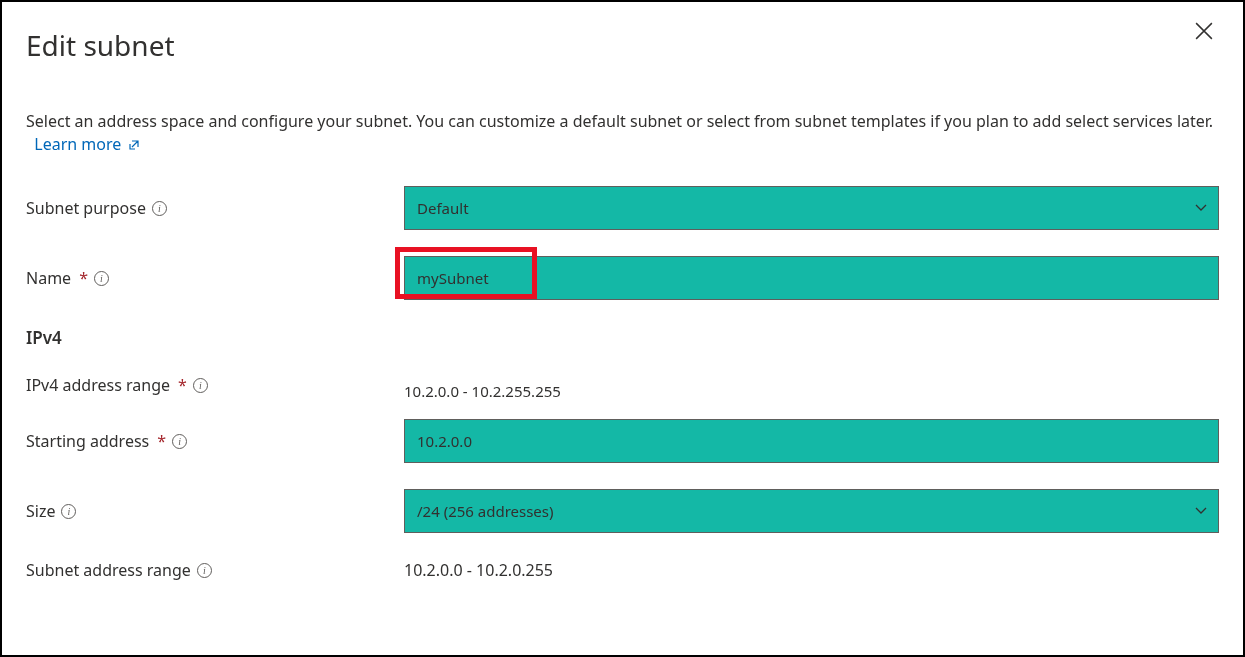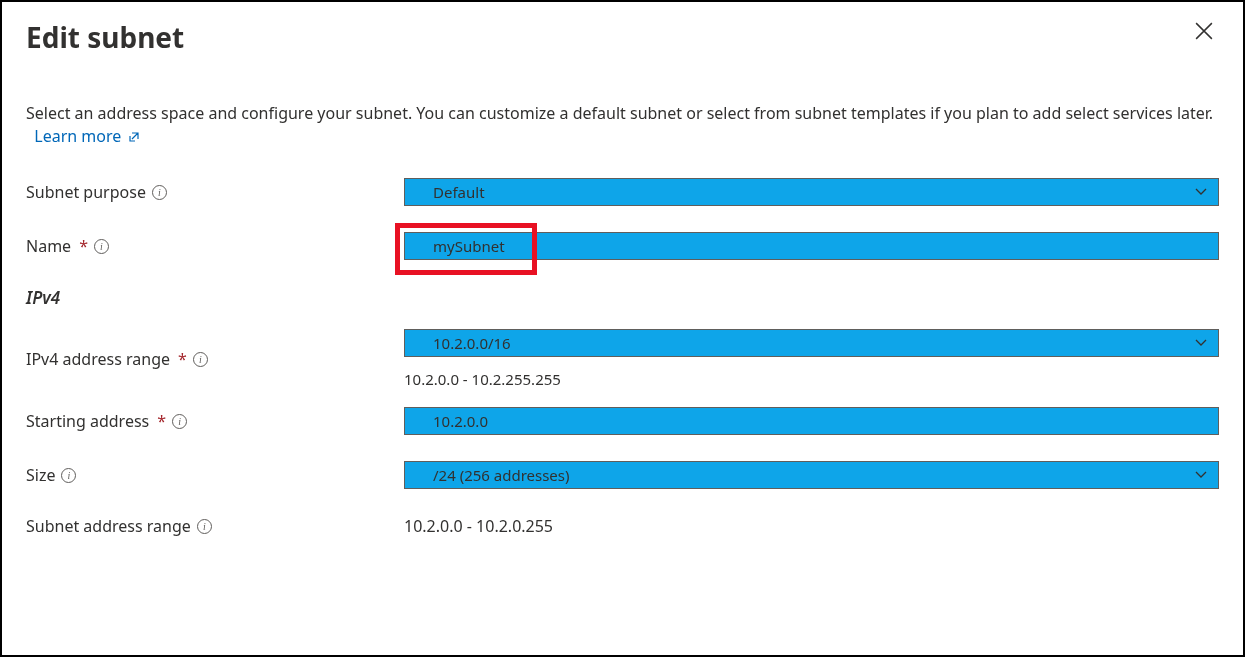--- a/index.html
+++ b/index.html
@@ -17,22 +17,22 @@
     position: relative;
     overflow: hidden;
   }
   .panel-header {
     display: flex;
     align-items: flex-start;
     justify-content: space-between;
   }
   .panel-title {
     font-size: 28px;
-    font-weight: 700;
-    margin: 6px 0 0 0;
+    font-weight: 400;
+    margin: 14px 0 0 0;
   }
   .close-btn {
     background: none;
     border: none;
     cursor: pointer;
     padding: 6px;
     margin-top: 4px;
   }
   .close-btn svg { width: 18px; height: 18px; }
   .intro {
@@ -71,25 +71,25 @@
     justify-content: center;
     font-size: 10px;
     font-style: italic;
     font-family: Georgia, serif;
     color: #605e5c;
     cursor: pointer;
   }
   .field-col { flex: 1; position: relative; }
   .select-box, .text-input {
     width: 100%;
-    height: 28px;
+    height: 44px;
     border: 1px solid #605e5c;
-    background: #0ea5e9;
+    background: #14b8a6;
     font-size: 15px;
-    padding: 0 28px;
+    padding: 0 12px;
     display: flex;
     align-items: center;
     cursor: pointer;
     position: relative;
   }
   .text-input { cursor: text; }
   .chevron {
     position: absolute;
     right: 10px;
     top: 50%;
@@ -100,21 +100,20 @@
     position: absolute;
     left: -9px; top: -9px;
     width: 142px; height: 52px;
     border: 5px solid #e81123;
     pointer-events: none;
   }
   .section-heading {
     font-size: 17px;
     font-weight: 600;
     margin: 8px 0 20px 0;
-    font-style: italic;
   }
   .checkbox {
     width: 24px; height: 24px;
     background: #0078d4;
     display: flex;
     align-items: center;
     justify-content: center;
     cursor: pointer;
   }
   .checkbox svg { width: 16px; height: 16px; }
@@ -187,28 +186,20 @@
 
 
   <div class="row-with-helper">
     <div class="form-row">
       <div class="label-col">
         <span>IPv4 address range</span>
         <span class="req">*</span>
         <span class="info-icon">i</span>
       </div>
       <div class="field-col">
-        <div class="select-box">
-          <span>10.2.0.0/16</span>
-          <span class="chevron">
-            <svg viewBox="0 0 14 14">
-                <path d="M2 5l5 5 5-5" stroke="#323130" stroke-width="1.3" fill="none"></path>
-              </svg>
-          </span>
-        </div>
         <div class="helper-text">10.2.0.0 - 10.2.255.255</div>
       </div>
     </div>
   </div>
 
   <div class="form-row" style="margin-top:8px">
     <div class="label-col">
       <span>Starting address</span>
       <span class="req">*</span>
       <span class="info-icon">i</span>

